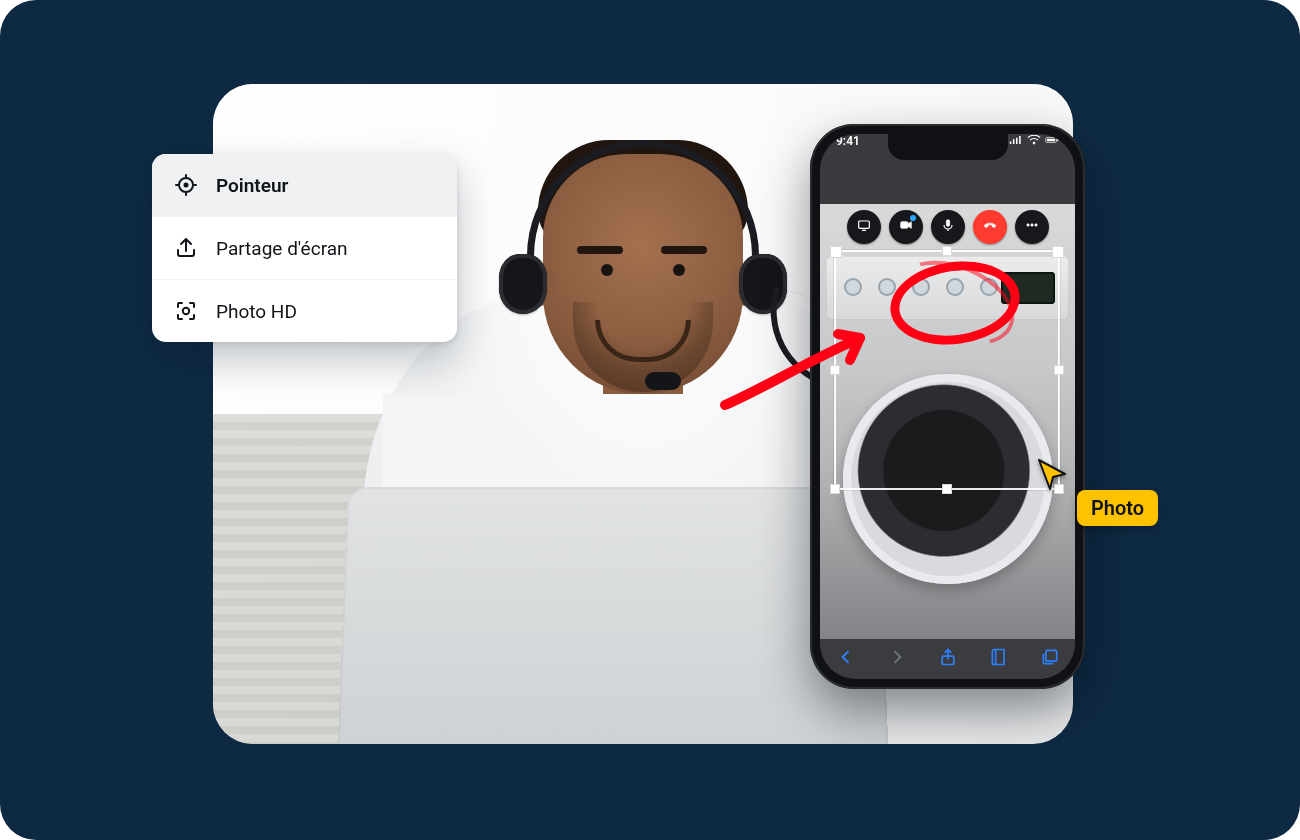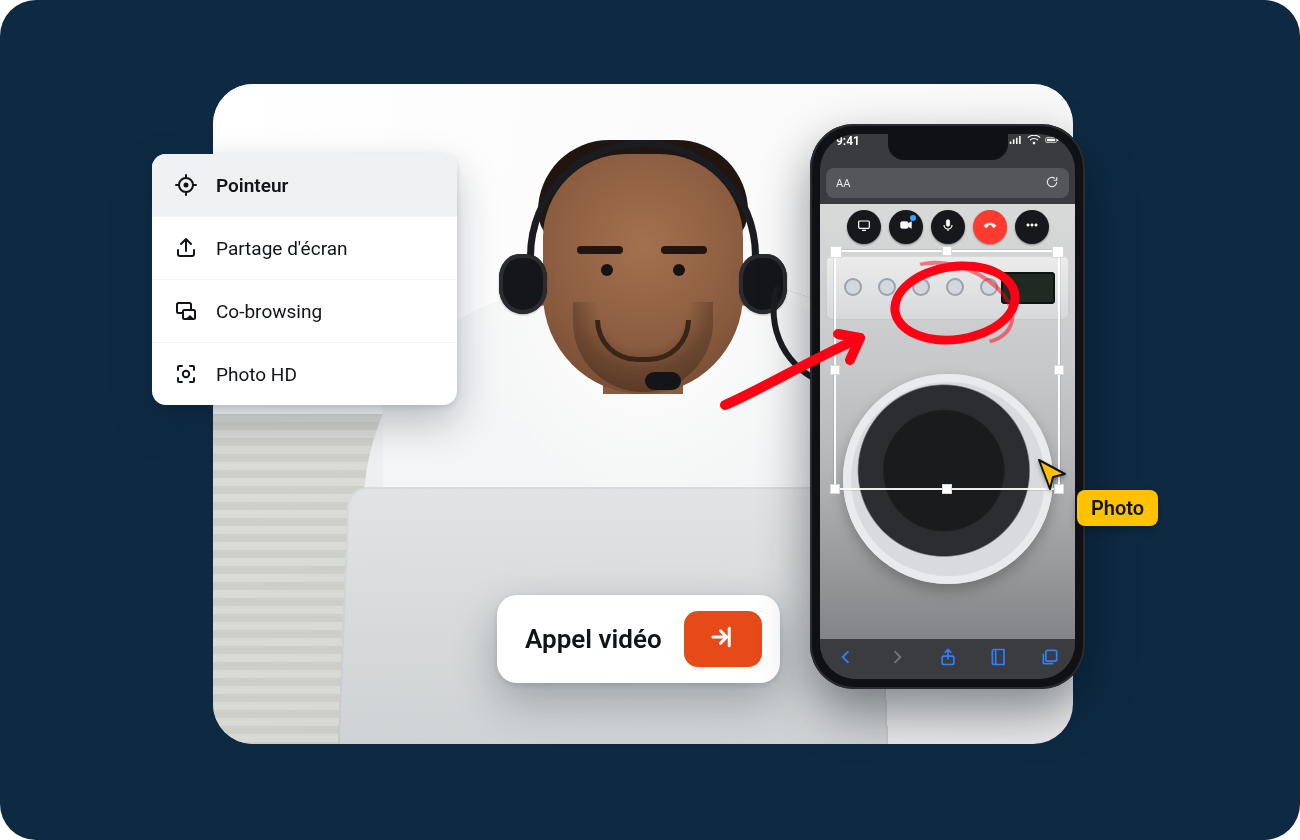--- a/index.html
+++ b/index.html
@@ -317,76 +317,47 @@
             <path d="M4 14v4a2 2 0 0 0 2 2h12a2 2 0 0 0 2-2v-4"></path>
             <path d="M12 15V4"></path>
             <path d="M7 8l5-5 5 5"></path>
           </svg>
       </span>
       <span>Partage d'écran</span>
     </div>
     <div class="menu-item">
       <span class="mi-icon">
         <svg viewBox="0 0 24 24">
-            <rect x="3" y="4" width="14" height="10" rx="1.5"></rect>
-            <rect x="9" y="11" width="12" height="9" rx="1.5" fill="#ffffff"></rect>
-            <path d="M13 20l3-3 3 3" stroke-width="1.6"></path>
-          </svg>
-      </span>
-      <span>Co-browsing</span>
-    </div>
-    <div class="menu-item">
-      <span class="mi-icon">
-        <svg viewBox="0 0 24 24">
             <path d="M4 8V5a1 1 0 0 1 1-1h3M20 8V5a1 1 0 0 0-1-1h-3M4 16v3a1 1 0 0 0 1 1h3M20 16v3a1 1 0 0 1-1 1h-3"></path>
             <circle cx="12" cy="12" r="3.2"></circle>
           </svg>
       </span>
       <span>Photo HD</span>
     </div>
   </div>
 
-  <div class="cta">
-    <span class="cta-label">Appel vidéo</span>
-    <div class="cta-btn">
-      <span>
-        <svg viewBox="0 0 24 24">
-            <path d="M4 12h10"></path>
-            <path d="M10 7l5 5-5 5"></path>
-            <path d="M17 5v14"></path>
-          </svg>
-      </span>
-    </div>
-  </div>
 
   <div class="phone">
     <div class="screen">
       <div class="notch"></div>
       <div class="statusbar">
         <span>9:41</span>
         <span class="sb-right">
           <span><svg viewBox="0 0 18 12">
                 <path d="M1 11h2V8H1zM5 11h2V5H5zM9 11h2V3H9zM13 11h2V1h-2z" fill="#ffffff"></path>
               </svg></span>
           <span><svg viewBox="0 0 18 12">
                 <path d="M9 11a1 1 0 1 0 0-2 1 1 0 0 0 0 2zM4 6a8 8 0 0 1 10 0M1 3a12 12 0 0 1 16 0" stroke="#ffffff" fill="none" stroke-width="1.4"></path>
               </svg></span>
           <span><svg viewBox="0 0 22 12">
                 <rect x="1" y="2" width="17" height="8" rx="2" stroke="#ffffff" fill="none"></rect>
                 <rect x="3" y="4" width="13" height="4" fill="#ffffff"></rect>
                 <rect x="19" y="4.5" width="2" height="3" fill="#ffffff"></rect>
               </svg></span>
         </span>
-      </div>
-      <div class="addrbar">
-        <span>AA</span>
-        <span><svg viewBox="0 0 24 24" width="14" height="14">
-              <path d="M20 12a8 8 0 1 1-3-6.2" stroke="#e7e8ea" fill="none" stroke-width="2"></path>
-              <path d="M20 4v5h-5" stroke="#e7e8ea" fill="none" stroke-width="2"></path>
-            </svg></span>
       </div>
 
       <div class="viewport">
         <div class="toolbar">
           <div class="tbtn">
               <span><svg viewBox="0 0 24 24">
                   <rect x="4" y="6" width="16" height="11" rx="1.5" stroke="#ffffff" fill="none" stroke-width="1.8"></rect>
                   <path d="M9 20h6" stroke="#ffffff" stroke-width="1.8"></path>
                 </svg></span>
             </div>

